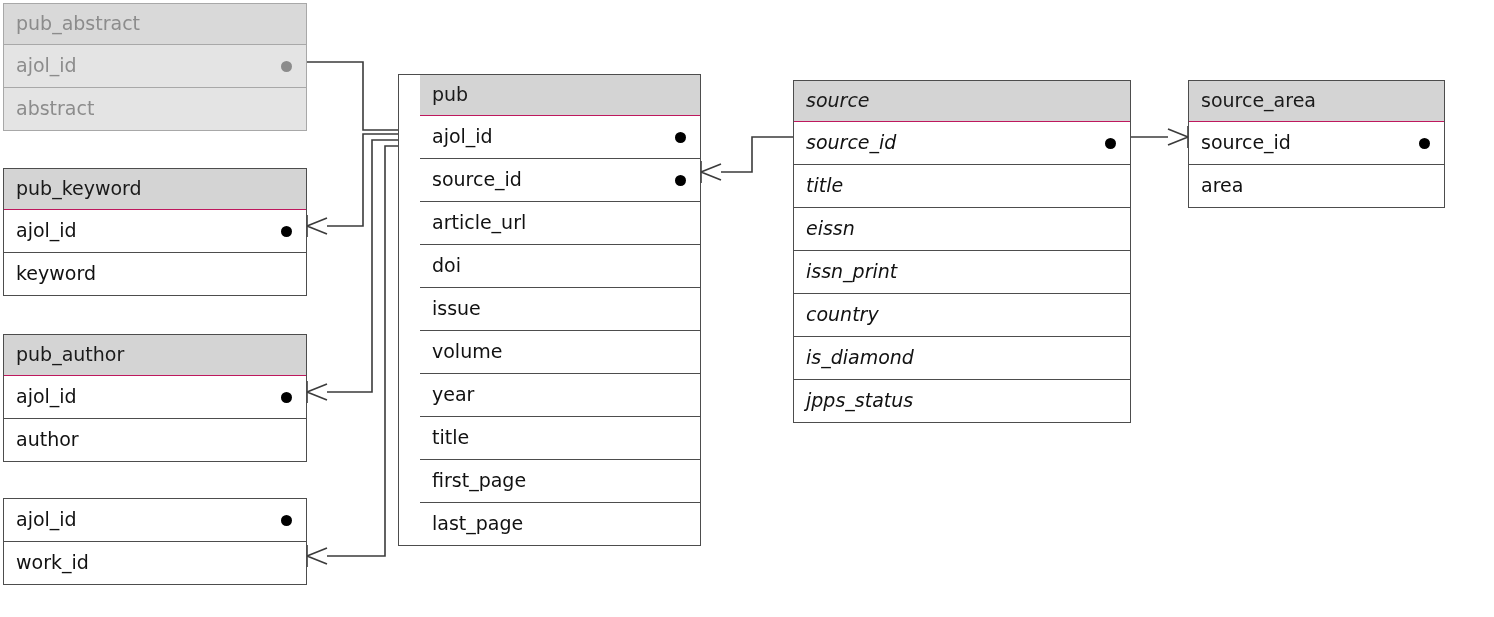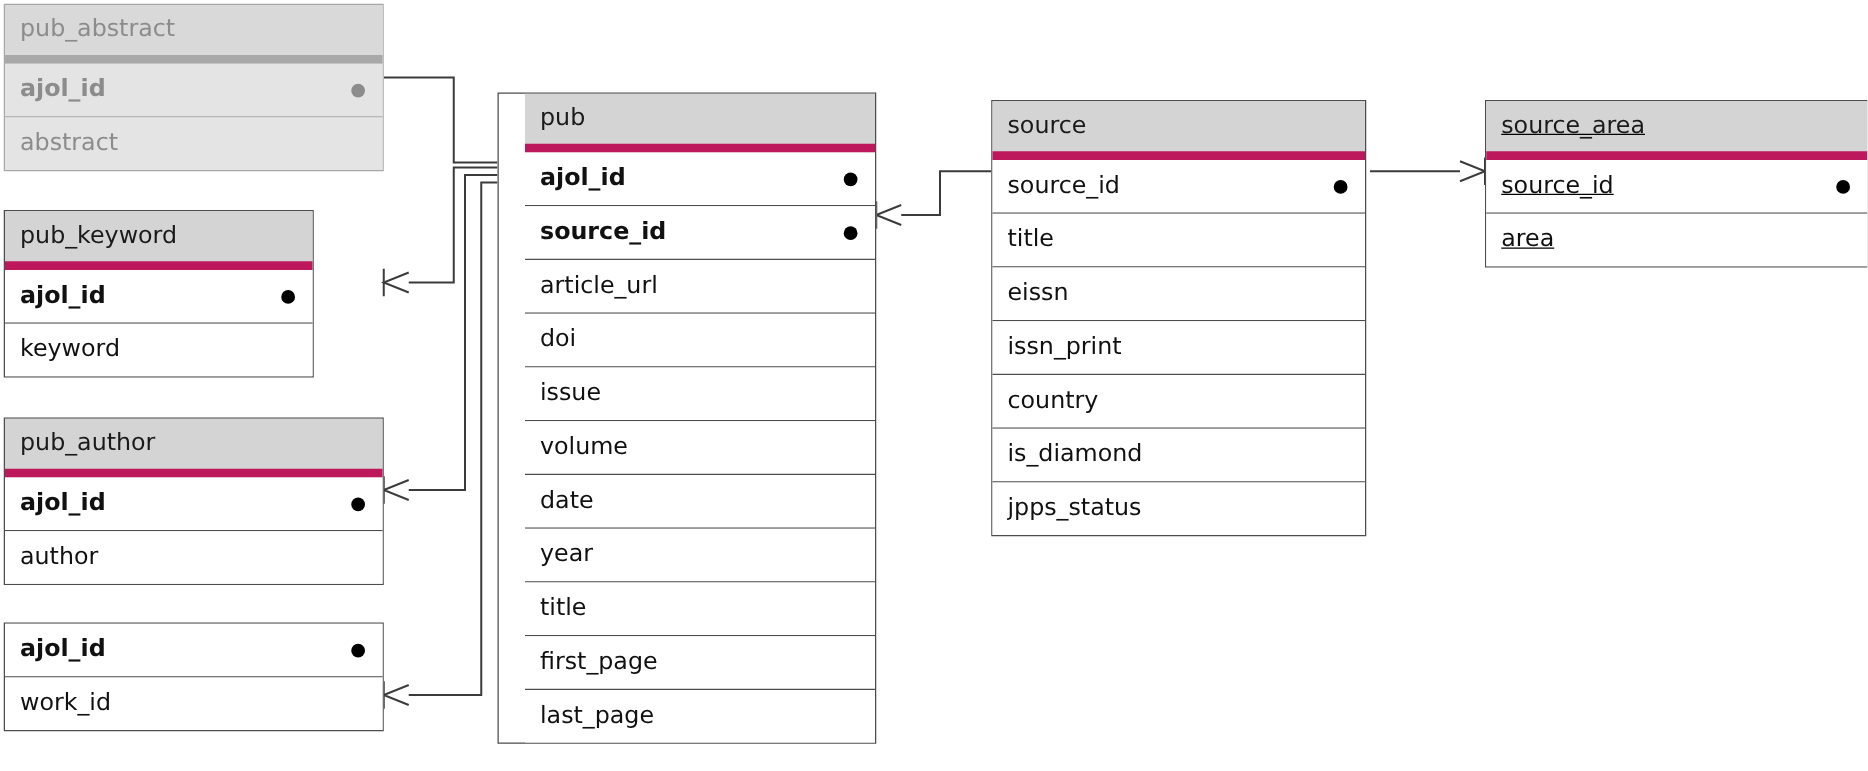--- a/index.html
+++ b/index.html
@@ -23,21 +23,21 @@
   .table {
     position: absolute;
     box-sizing: border-box;
     background: #ffffff;
     border: 1px solid #4d4d4d;
     z-index: 5;
   }
   .table .thead {
     box-sizing: border-box;
     background: #d4d4d4;
-    border-bottom: 7px solid #be185d;
+    border-bottom: 1px solid #be185d;
     color: #1a1a1a;
     font-size: 19px;
     line-height: 1;
     padding: 10px 12px 11px 12px;
     white-space: nowrap;
   }
   .table .row {
     box-sizing: border-box;
     position: relative;
     border-bottom: 1px solid #4d4d4d;
@@ -45,21 +45,21 @@
     font-size: 19px;
     line-height: 1;
     padding: 11px 12px 12px 12px;
     white-space: nowrap;
     background: #ffffff;
   }
   .table .row:last-child {
     border-bottom: none;
   }
   .table .row.key {
-    font-weight: bold;
+    font-weight: normal;
   }
   .table .row .dot {
     position: absolute;
     right: 14px;
     top: 50%;
     width: 11px;
     height: 11px;
     margin-top: -5px;
     border-radius: 50%;
     background: #000000;
@@ -150,21 +150,21 @@
     <div class="thead">pub_abstract</div>
     <div class="row key">
       <span>ajol_id</span>
       <span class="dot"></span>
     </div>
     <div class="row">
       <span>abstract</span>
     </div>
   </div>
 
-  <div class="table" style="left:3px; top:168px; width:248px;">
+  <div class="table" style="left:3px; top:168px; width:304px;">
     <div class="thead">pub_keyword</div>
     <div class="row key">
       <span>ajol_id</span>
       <span class="dot"></span>
     </div>
     <div class="row">
       <span>keyword</span>
     </div>
   </div>
 
@@ -205,37 +205,34 @@
     <div class="row">
       <span>doi</span>
     </div>
     <div class="row">
       <span>issue</span>
     </div>
     <div class="row">
       <span>volume</span>
     </div>
     <div class="row">
-      <span>date</span>
-    </div>
-    <div class="row">
       <span>year</span>
     </div>
     <div class="row">
       <span>title</span>
     </div>
     <div class="row">
       <span>first_page</span>
     </div>
     <div class="row">
       <span>last_page</span>
     </div>
   </div>
 
-  <div class="table" style="left:793px; top:80px; width:300px;">
+  <div class="table" style="left:793px; top:80px; width:338px;font-style:italic;">
     <div class="thead">source</div>
     <div class="row">
       <span>source_id</span>
       <span class="dot"></span>
     </div>
     <div class="row">
       <span>title</span>
     </div>
     <div class="row">
       <span>eissn</span>
@@ -247,21 +244,21 @@
       <span>country</span>
     </div>
     <div class="row">
       <span>is_diamond</span>
     </div>
     <div class="row">
       <span>jpps_status</span>
     </div>
   </div>
 
-  <div class="table" style="left:1188px; top:80px; width:307px;text-decoration:underline;">
+  <div class="table" style="left:1188px; top:80px; width:257px;">
     <div class="thead">source_area</div>
     <div class="row">
       <span>source_id</span>
       <span class="dot"></span>
     </div>
     <div class="row">
       <span>area</span>
     </div>
   </div>
 

